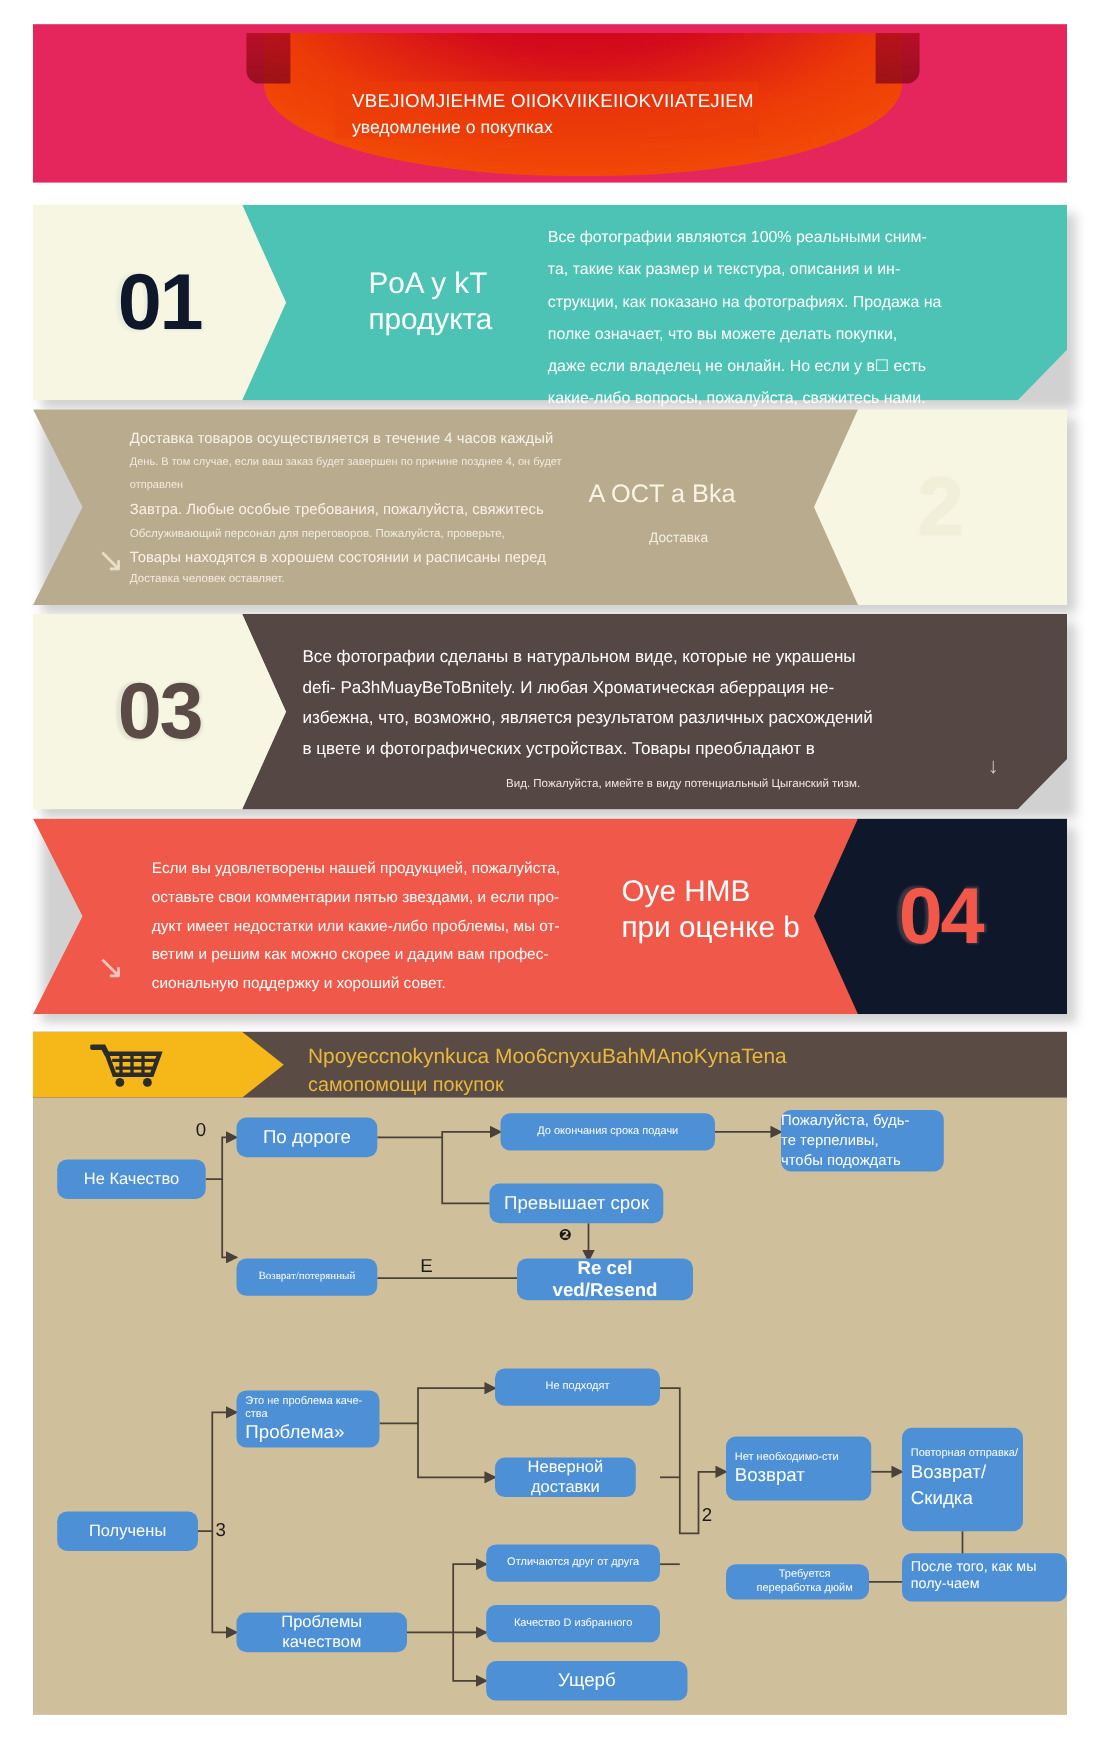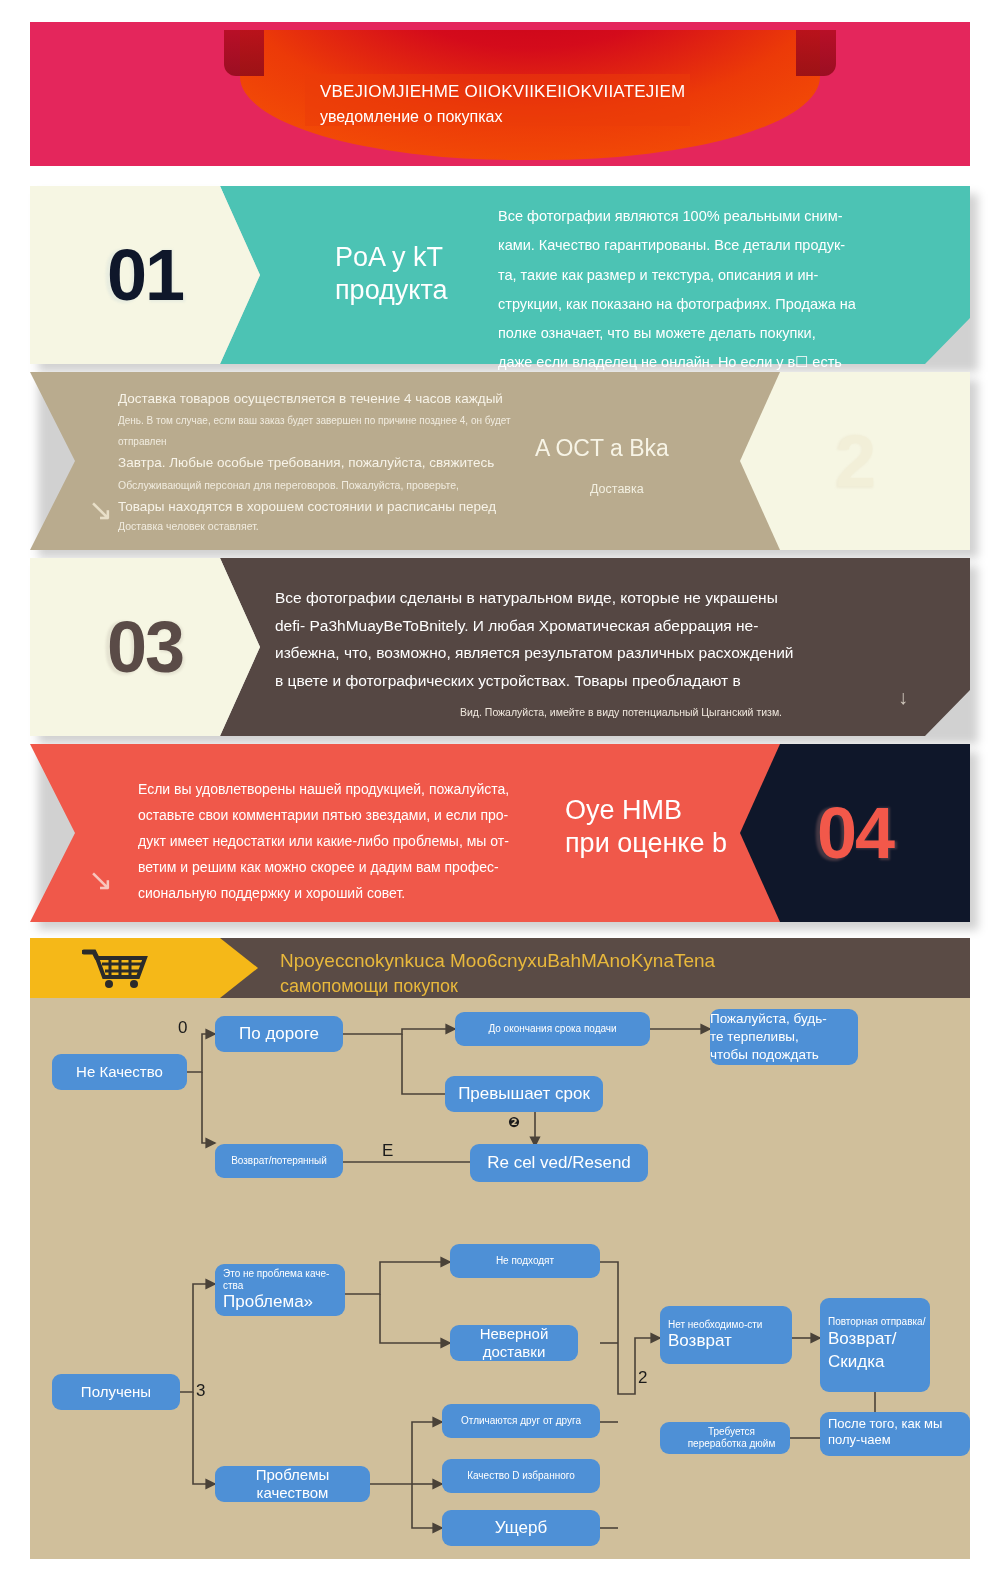--- a/index.html
+++ b/index.html
@@ -117,21 +117,20 @@
     <div class="numplate left">
       <div class="numghost">01</div>
       <div class="numtxt">01</div>
     </div>
     <div class="headline">
       <div>PoA y kT</div>
       <div>продукта</div>
     </div>
     <div class="bodytxt">
       <div>Все фотографии являются 100% реальными сним-</div>
-      <div>ками. Качество гарантированы. Все детали продук-</div>
       <div>та, такие как размер и текстура, описания и ин-</div>
       <div>струкции, как показано на фотографиях. Продажа на</div>
       <div>полке означает, что вы можете делать покупки,</div>
       <div>даже если владелец не онлайн. Но если у в☐ есть</div>
       <div>какие-либо вопросы, пожалуйста, свяжитесь нами.</div>
     </div>
   </div>
 
   <div class="sec" id="sec2">
     <div class="shadow"></div>
@@ -252,35 +251,35 @@
         <path d="M760,440 H790"></path>
       </g>
     </svg>
 
     <div class="node md" style="left:22px;top:56px;width:135px;height:36px;">
       <span>Не      Качество</span>
     </div>
     <div class="node lg" style="left:185px;top:18px;width:128px;height:36px;">
       <span>По дороге</span>
     </div>
-    <div class="node sm" style="left:185px;top:146px;width:128px;height:34px;">
+    <div class="node sm" style="left:185px;top:146px;width:128px;height:34px;font-family:Liberation Serif, serif;">
       <span>Возврат/потерянный</span>
     </div>
     <div class="node sm" style="left:425px;top:14px;width:195px;height:34px;">
       <span>До окончания срока подачи</span>
     </div>
     <div class="node lg" style="left:415px;top:78px;width:158px;height:36px;">
       <span>Превышает срок</span>
     </div>
     <div class="node md col" style="left:680px;top:11px;width:148px;height:56px;align-items:flex-start;padding-left:0;">
       <span style="font-size:13.5px;line-height:1.32;text-align:left;white-space:pre-line;">Пожалуйста, будь-
 те терпеливы,
 чтобы подождать</span>
     </div>
-    <div class="node lg" style="left:440px;top:146px;width:178px;height:38px;">
+    <div class="node lg" style="left:440px;top:146px;width:160px;height:38px;font-weight:bold;">
       <span>Re cel ved/Resend</span>
     </div>
 
     <div class="node md" style="left:22px;top:376px;width:128px;height:36px;">
       <span>Получены</span>
     </div>
 
     <div class="node col" style="left:185px;top:266px;width:130px;height:52px;align-items:flex-start;padding:4px 8px;">
       <span class="tiny">Это не проблема каче-ства</span>
       <span class="big">Проблема»</span>
@@ -295,21 +294,21 @@
     </div>
     <div class="node md" style="left:420px;top:327px;width:128px;height:36px;">
       <span>Неверной доставки</span>
     </div>
     <div class="node sm" style="left:412px;top:406px;width:158px;height:34px;">
       <span>Отличаются друг от друга</span>
     </div>
     <div class="node sm" style="left:412px;top:461px;width:158px;height:34px;">
       <span>Качество D избранного</span>
     </div>
-    <div class="node lg" style="left:412px;top:512px;width:158px;height:36px;">
+    <div class="node lg" style="left:412px;top:512px;width:183px;height:36px;">
       <span>Ущерб</span>
     </div>
 
     <div class="node col" style="left:630px;top:308px;width:132px;height:58px;align-items:flex-start;padding:4px 8px;">
       <span class="tiny">Нет необходимо-сти</span>
       <span class="big">Возврат</span>
     </div>
 
     <div class="node sm" style="left:630px;top:424px;width:130px;height:32px;padding-left:19px;">
       <span>Требуется переработка дюйм</span>

